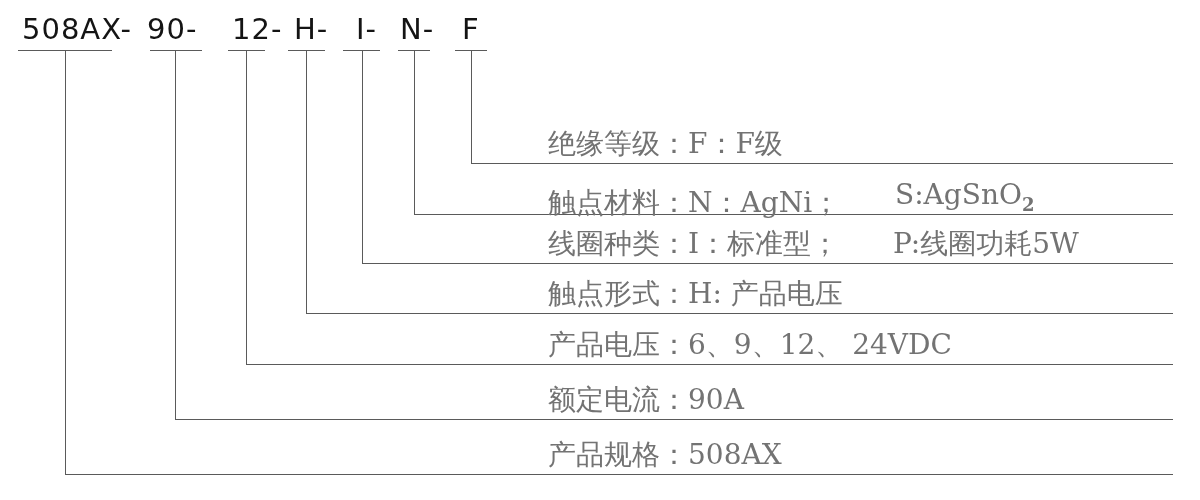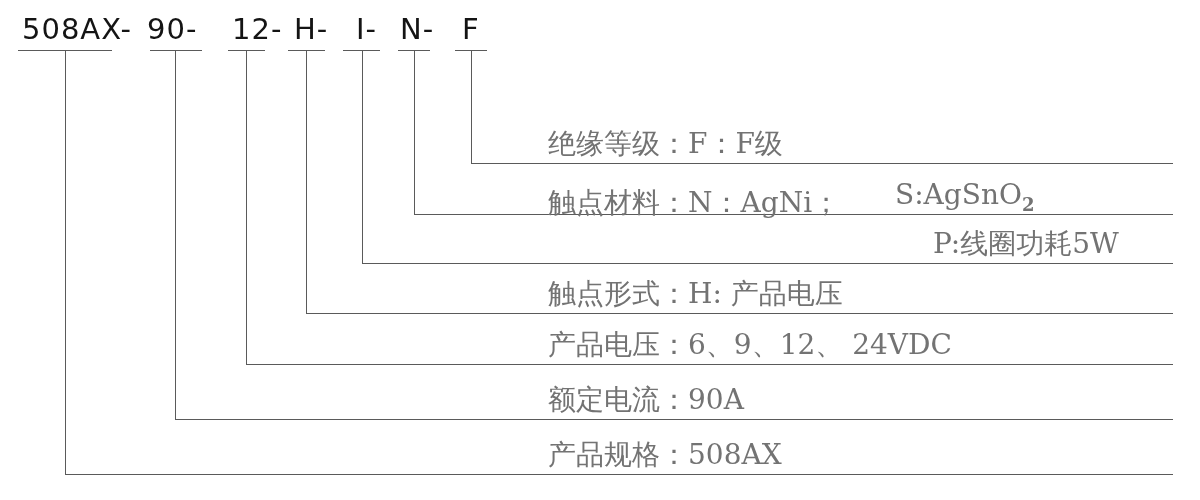--- a/index.html
+++ b/index.html
@@ -61,21 +61,21 @@
   #seg-12   {left:232px;}
   #seg-h    {left:294px;}
   #seg-i    {left:356px;}
   #seg-n    {left:400px;}
   #seg-f    {left:462px;}
 
   #row-f  {left:548px;top:127px;}
   #row-n  {left:548px;top:178px;margin-top:8px;}
   #row-n2 {left:895px;top:178px;}
   #row-i  {left:548px;top:227px;}
-  #row-i2 {left:893px;top:227px;margin-left:40px;}
+  #row-i2 {left:893px;top:227px;}
   #row-h  {left:548px;top:277px;}
   #row-12 {left:548px;top:328px;}
   #row-90 {left:548px;top:383px;}
   #row-508ax{left:548px;top:438px;}
 </style>
 </head>
 <body>
 
 <div id="stage">
 
@@ -101,20 +101,21 @@
   <div class="conn" id="conn-h"></div>
   <div class="conn" id="conn-12"></div>
   <div class="conn" id="conn-90"></div>
   <div class="conn" id="conn-508ax"></div>
 
   <div class="rowtext" id="row-f">绝缘等级：F：F级</div>
 
   <div class="rowtext" id="row-n">触点材料：N：AgNi；</div>
   <div class="rowtext" id="row-n2"><span>S:AgSnO</span><sub>2</sub></div>
 
+  <div class="rowtext" id="row-i">线圈种类：I：标准型；</div>
   <div class="rowtext" id="row-i2">P:线圈功耗5W</div>
 
   <div class="rowtext" id="row-h">触点形式：H: 产品电压</div>
   <div class="rowtext" id="row-12">产品电压：6、9、12、 24VDC</div>
   <div class="rowtext" id="row-90">额定电流：90A</div>
   <div class="rowtext" id="row-508ax">产品规格：508AX</div>
 
 </div>
 
 </body></html>

